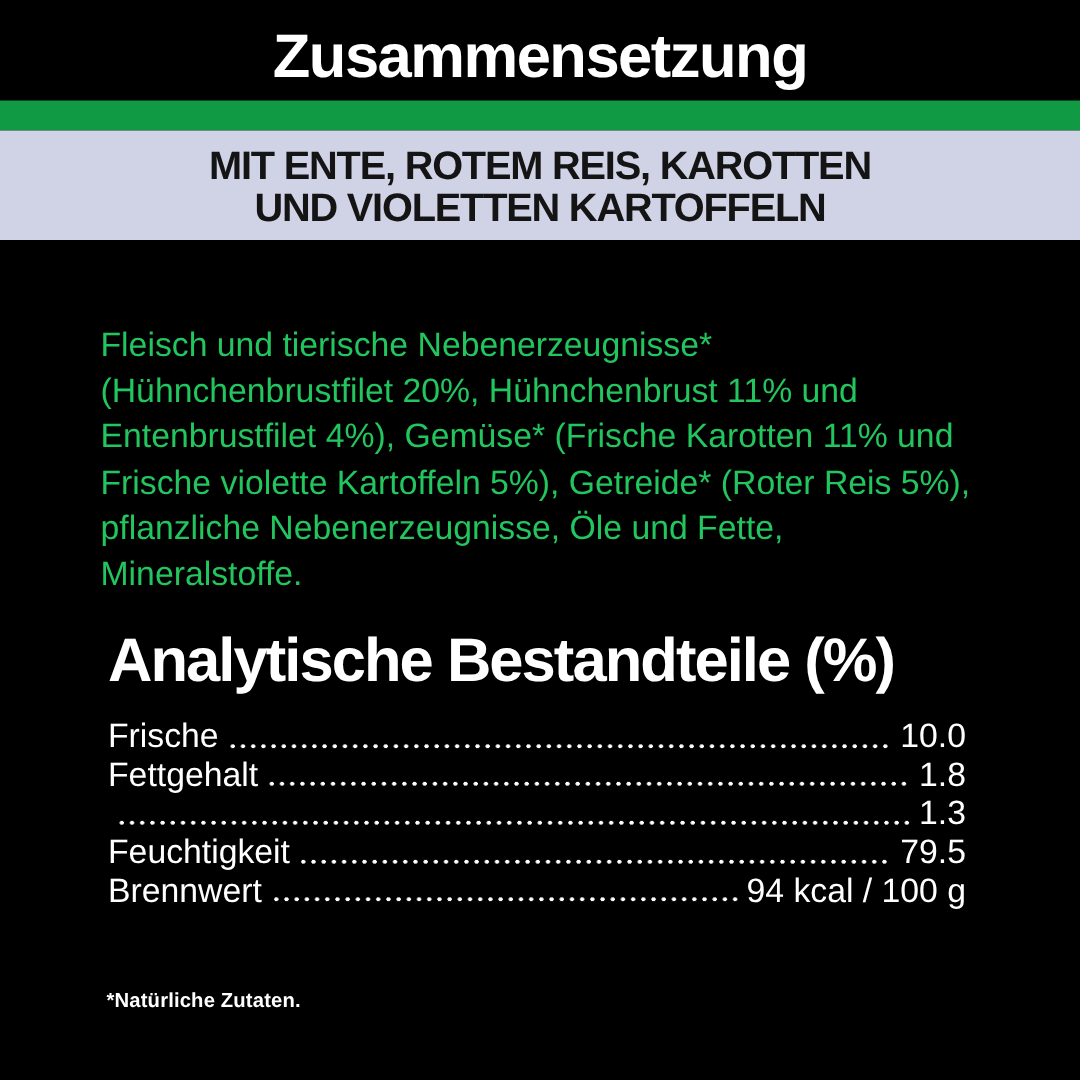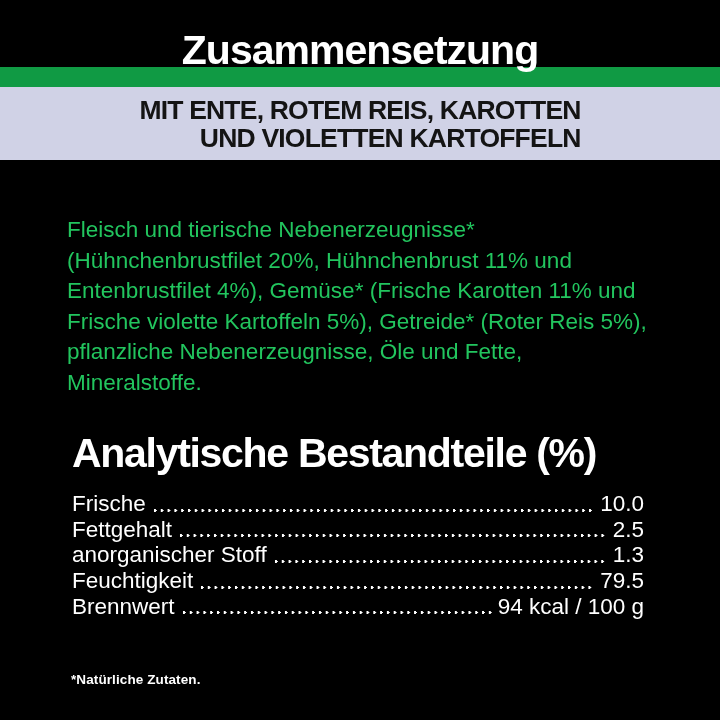--- a/index.html
+++ b/index.html
@@ -13,21 +13,21 @@
     height: 720px;
     background: #000000;
     overflow: hidden;
     font-family: "Liberation Sans", "DejaVu Sans", sans-serif;
   }
 
   
   .top-band {
     height: 67px;
     display: flex;
-    align-items: flex-end;
+    align-items: center;
     justify-content: center;
     background: #000000;
   }
   .top-band h1 {
     margin: 0;
     transform: translateY(4px);
     font-size: 41px;
     font-weight: 800;
     letter-spacing: -1px;
     color: #ffffff;
@@ -49,36 +49,36 @@
     justify-content: center;
   }
   .subtitle-band .subtitle {
     margin: 0;
     padding-top: 2px;
     font-size: 26.5px;
     font-weight: 800;
     letter-spacing: -0.8px;
     line-height: 27.5px;
     color: #141414;
-    text-align: right;
+    text-align: center;
     white-space: pre-line;
   }
 
   
   .ingredients {
     margin: 55px 30px 0 67px;
     font-size: 22.5px;
     line-height: 30.5px;
     color: #22c55e;
     white-space: pre-line;
   }
 
   
   .analysis-title {
-    margin: 35px 0 0 72px;
+    margin: 22px 0 0 72px;
     font-size: 41px;
     font-weight: 800;
     letter-spacing: -1.3px;
     line-height: 1;
     color: #ffffff;
   }
 
   
   .analysis-table {
     margin: 17px 76px 0 72px;
@@ -144,24 +144,23 @@
 
     <div class="analysis-table">
       <div class="row">
         <span class="label">Frische</span>
         <span class="dots"></span>
         <span class="value">10.0</span>
       </div>
       <div class="row">
         <span class="label">Fettgehalt</span>
         <span class="dots"></span>
-        <span class="value">2.5</span>
+        <span class="value">1.8</span>
       </div>
       <div class="row">
-        <span class="label">anorganischer Stoff</span>
         <span class="dots"></span>
         <span class="value">1.3</span>
       </div>
       <div class="row">
         <span class="label">Feuchtigkeit</span>
         <span class="dots"></span>
         <span class="value">79.5</span>
       </div>
       <div class="row">
         <span class="label">Brennwert</span>

